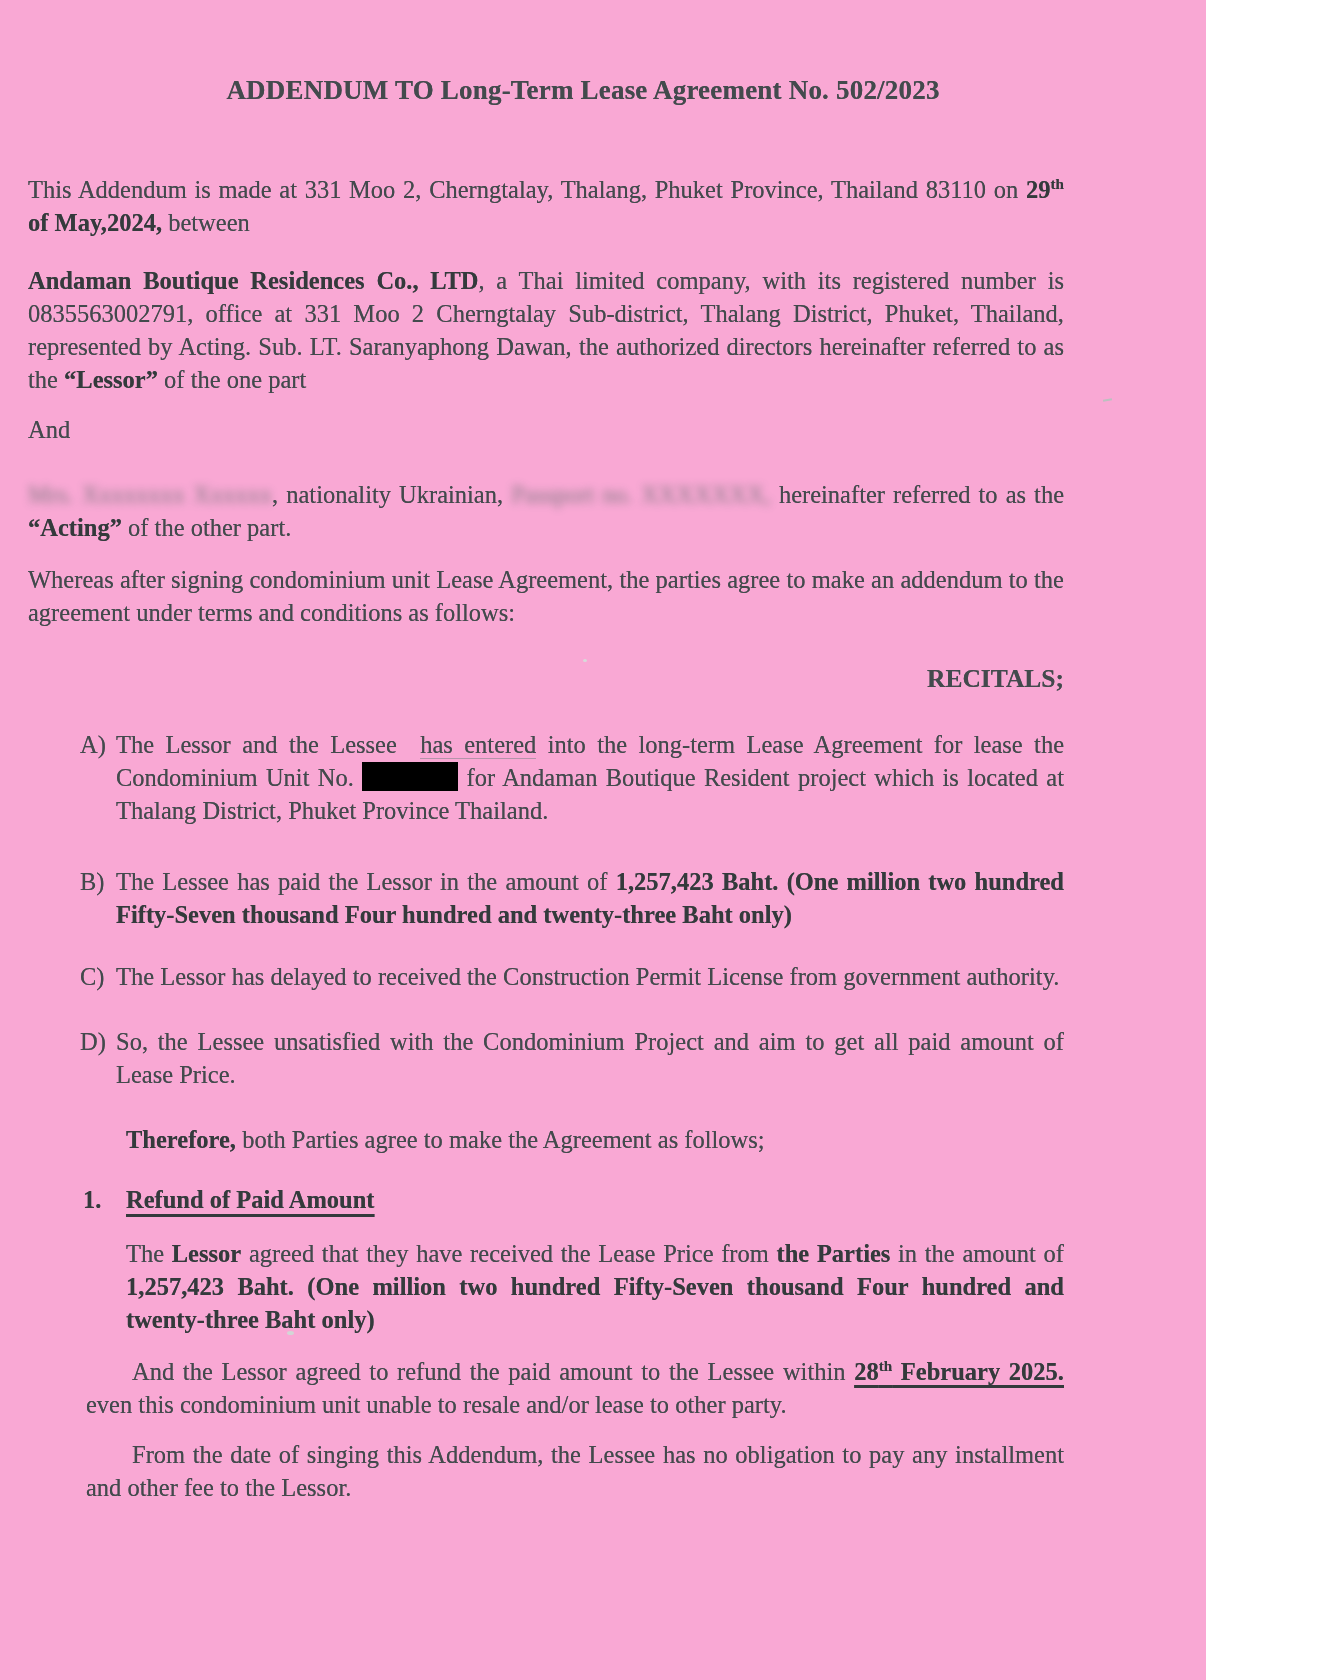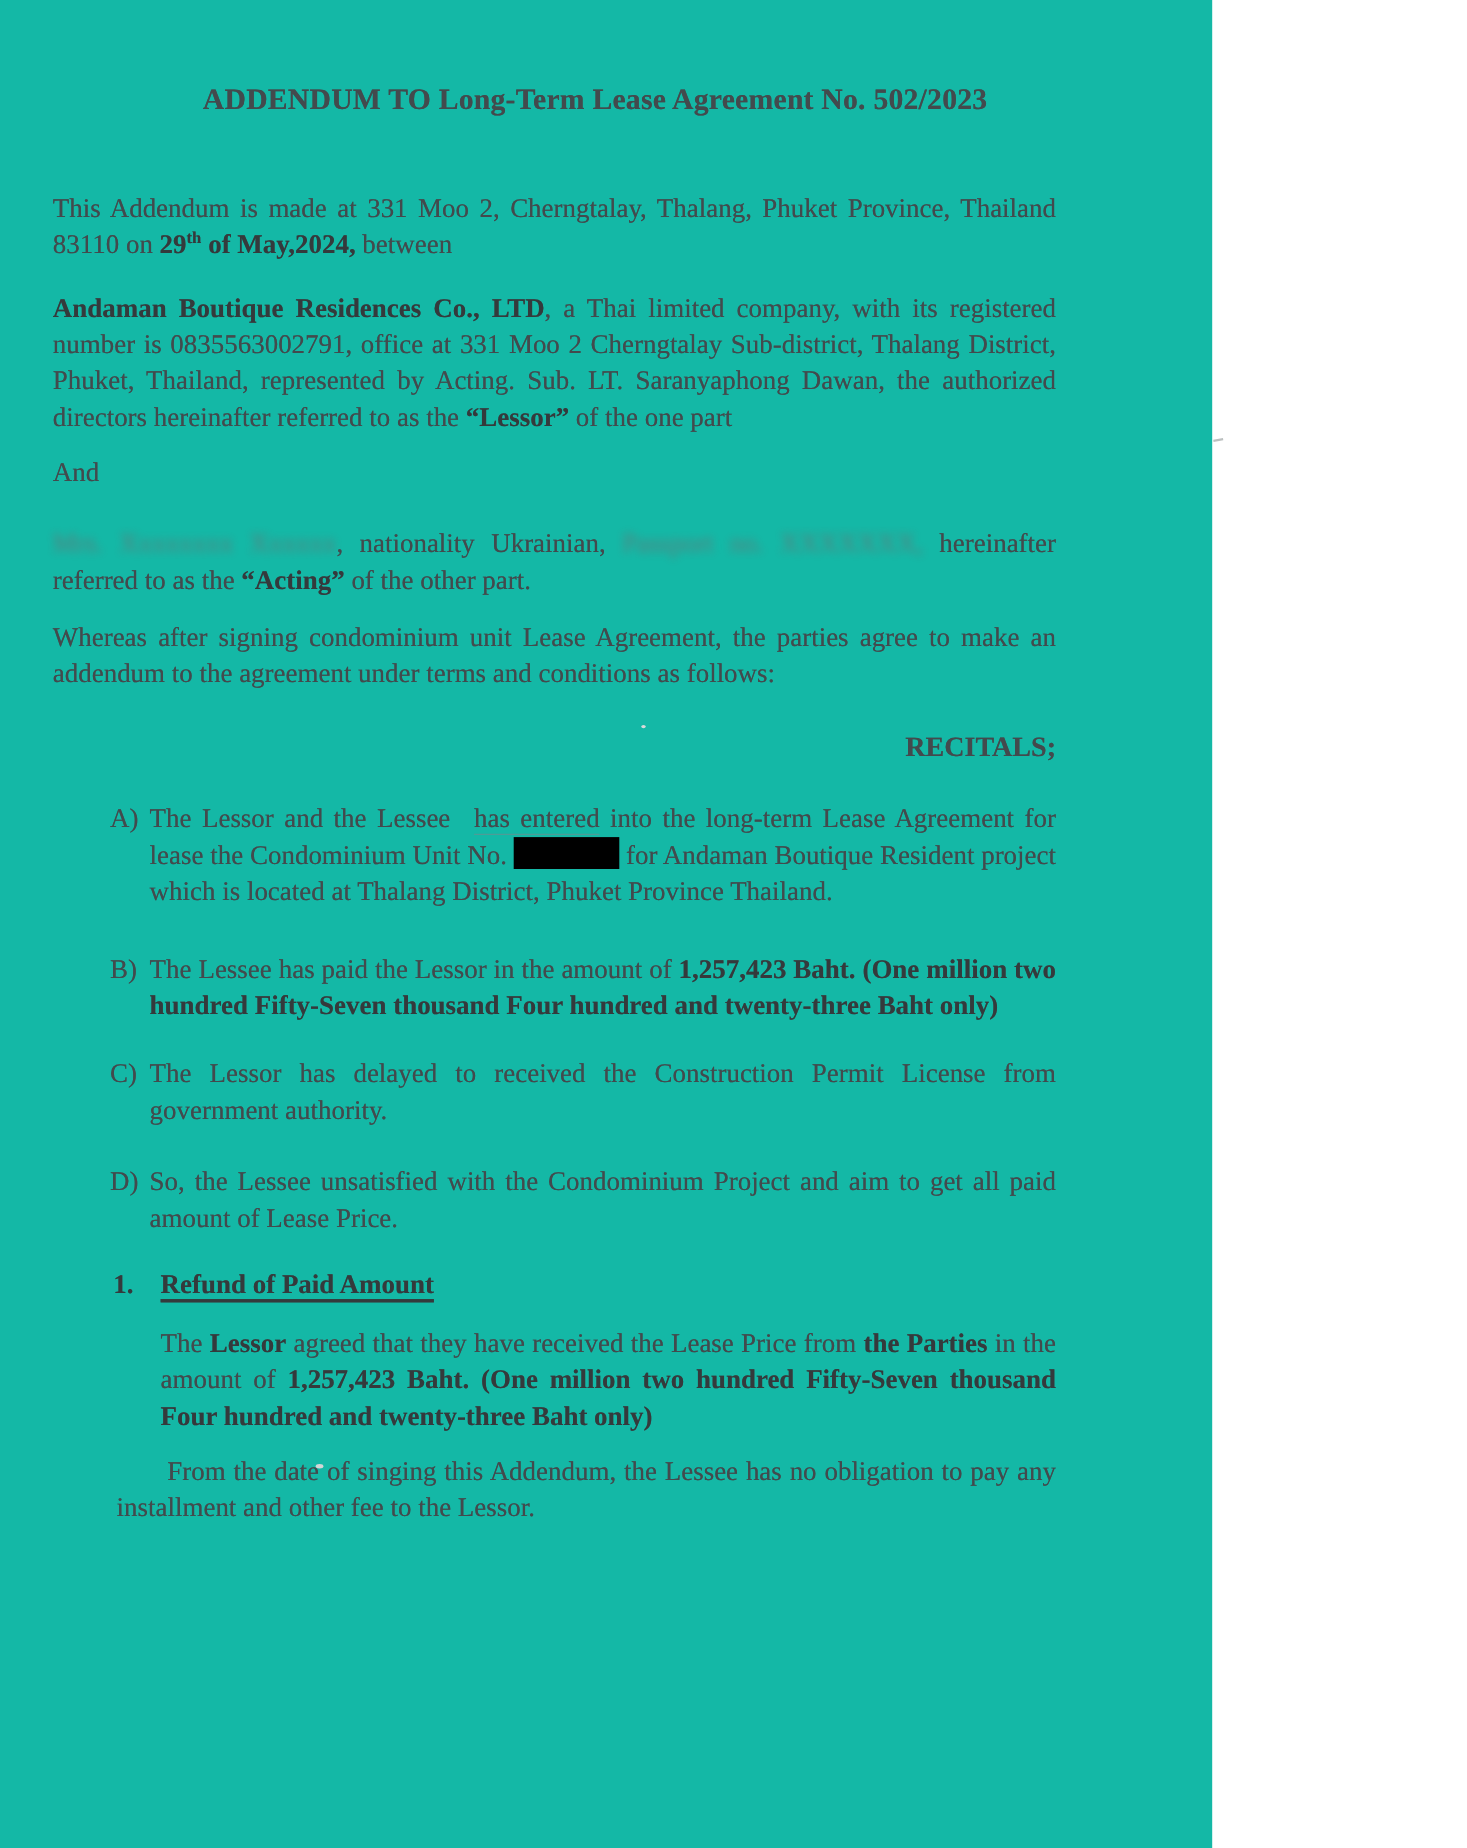--- a/index.html
+++ b/index.html
@@ -3,24 +3,24 @@
 <meta charset="utf-8">
 <style>
   html, body { margin: 0; padding: 0; background: #ffffff; }
   body {
     width: 1334px; height: 1680px;
     font-family: "Liberation Serif", "DejaVu Serif", serif;
     overflow: hidden;
   }
   .page {
     position: relative;
-    width: 1102px; height: 1680px;
+    width: 1206px; height: 1680px;
     box-sizing: border-box;
-    padding: 74px 142px 0 48px;
-    background: #14b8a6;
+    padding: 74px 142px 0 28px;
+    background: #f9a8d4;
     color: #434a4d;
     font-size: 24.5px;
     line-height: 33px;
     text-align: justify;
     text-shadow: 0 0 0.4px rgba(66,72,75,0.75);
   }
   p { margin: 0; }
   b, strong { color: #343a3c; }
   .doc-title {
     text-align: center;
@@ -112,25 +112,27 @@
   <div class="recitals-head">RECITALS;</div>
 
   <p class="recital rec-a"><span class="marker">A)</span><span>The Lessor and the Lessee </span><span class="u-faint">has entered</span><span> into the long-term Lease Agreement for lease the Condominium Unit No. </span><span class="redaction-box"></span><span> for Andaman Boutique Resident project which is located at Thalang District, Phuket Province Thailand.</span></p>
 
   <p class="recital rec-b"><span class="marker">B)</span><span>The Lessee has paid the Lessor in the amount of </span><b>1,257,423 Baht. (One million two hundred Fifty-Seven thousand Four hundred and twenty-three Baht only)</b></p>
 
   <p class="recital rec-c"><span class="marker">C)</span><span>The Lessor has delayed to received the Construction Permit License from government authority.</span></p>
 
   <p class="recital rec-d"><span class="marker">D)</span><span>So, the Lessee unsatisfied with the Condominium Project and aim to get all paid amount of Lease Price.</span></p>
 
+  <p class="p-therefore"><b>Therefore,</b><span> both Parties agree to make the Agreement as follows;</span></p>
 
   <div class="sec-head"><span class="num">1.</span><span class="sec-title">Refund of Paid Amount</span></div>
 
   <p class="p-refund"><span>The </span><b>Lessor</b><span> agreed that they have received the Lease Price from </span><b>the Parties</b><span> in the amount of </span><b>1,257,423 Baht. (One million two hundred Fifty-Seven thousand Four hundred and twenty-three Baht only)</b></p>
 
+  <p class="p-deadline"><span>And the Lessor agreed to refund the paid amount to the Lessee within </span><b class="u-date"><span>28</span><sup>th</sup><span> February 2025.</span></b><span> even this condominium unit unable to resale and/or lease to other party.</span></p>
 
   <p class="p-closing">From the date of singing this Addendum, the Lessee has no obligation to pay any installment and other fee to the Lessor.</p>
 
   <div class="artifact artifact-1"></div>
   <div class="artifact artifact-2"></div>
   <div class="artifact artifact-3"></div>
 
 </div>
 
 </body></html>

